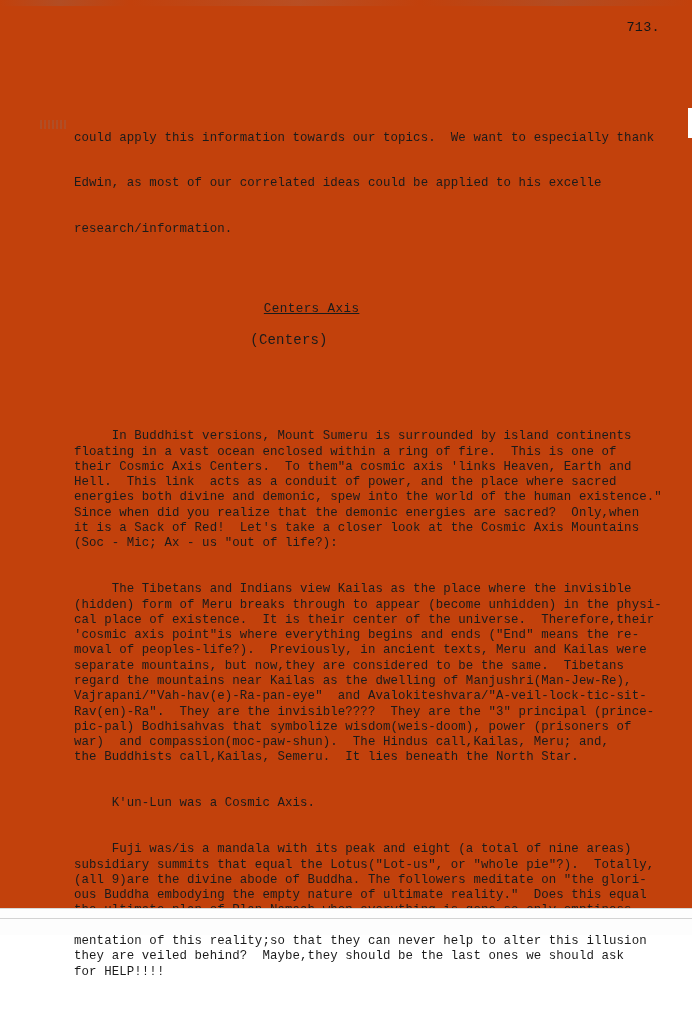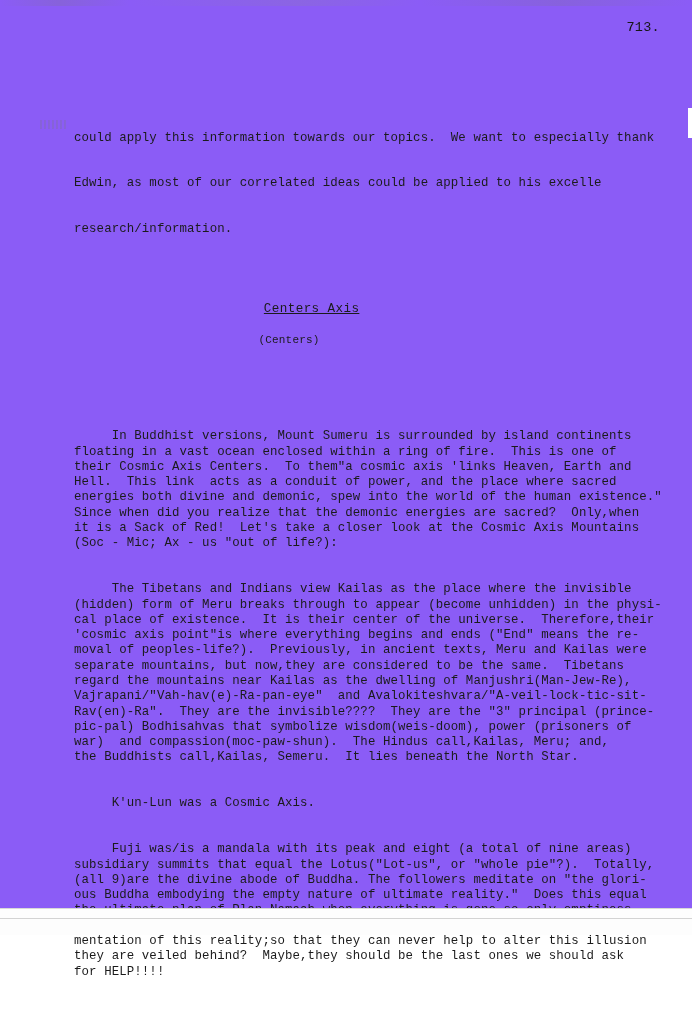--- a/index.html
+++ b/index.html
@@ -13,21 +13,21 @@
     position: relative;
     font-family: "Liberation Mono", "DejaVu Sans Mono", monospace;
     color: #1a1a1a;
     overflow: hidden;
   }
   .page {
     position: absolute;
     left: 0; top: 0;
     width: 692px;
     height: 935px;
-    background: #8b5cf6;
+    background: #c2410c;
   }
   
   .edge-top {
     position: absolute;
     left: 0; top: 0;
     width: 692px; height: 6px;
     background: linear-gradient(to right,
        rgba(255,255,255,0) 0px,
        rgba(120,120,120,0.22) 60px,
        rgba(255,255,255,0) 130px,
@@ -80,21 +80,21 @@
     text-align: center;
     width: 430px;
     margin: 3px 0 4px 0;
   }
   .heading-main {
     text-decoration: underline;
     font-size: 12.6px;
     letter-spacing: 0.4px;
   }
   .heading-sub {
-    font-size: 11px;
+    font-size: 14px;
     letter-spacing: 0.2px;
     display: block;
     margin-top: 1px;
   }
   .smudge {
     position: absolute;
     left: 40px;
     top: 120px;
     width: 26px;
     height: 9px;

